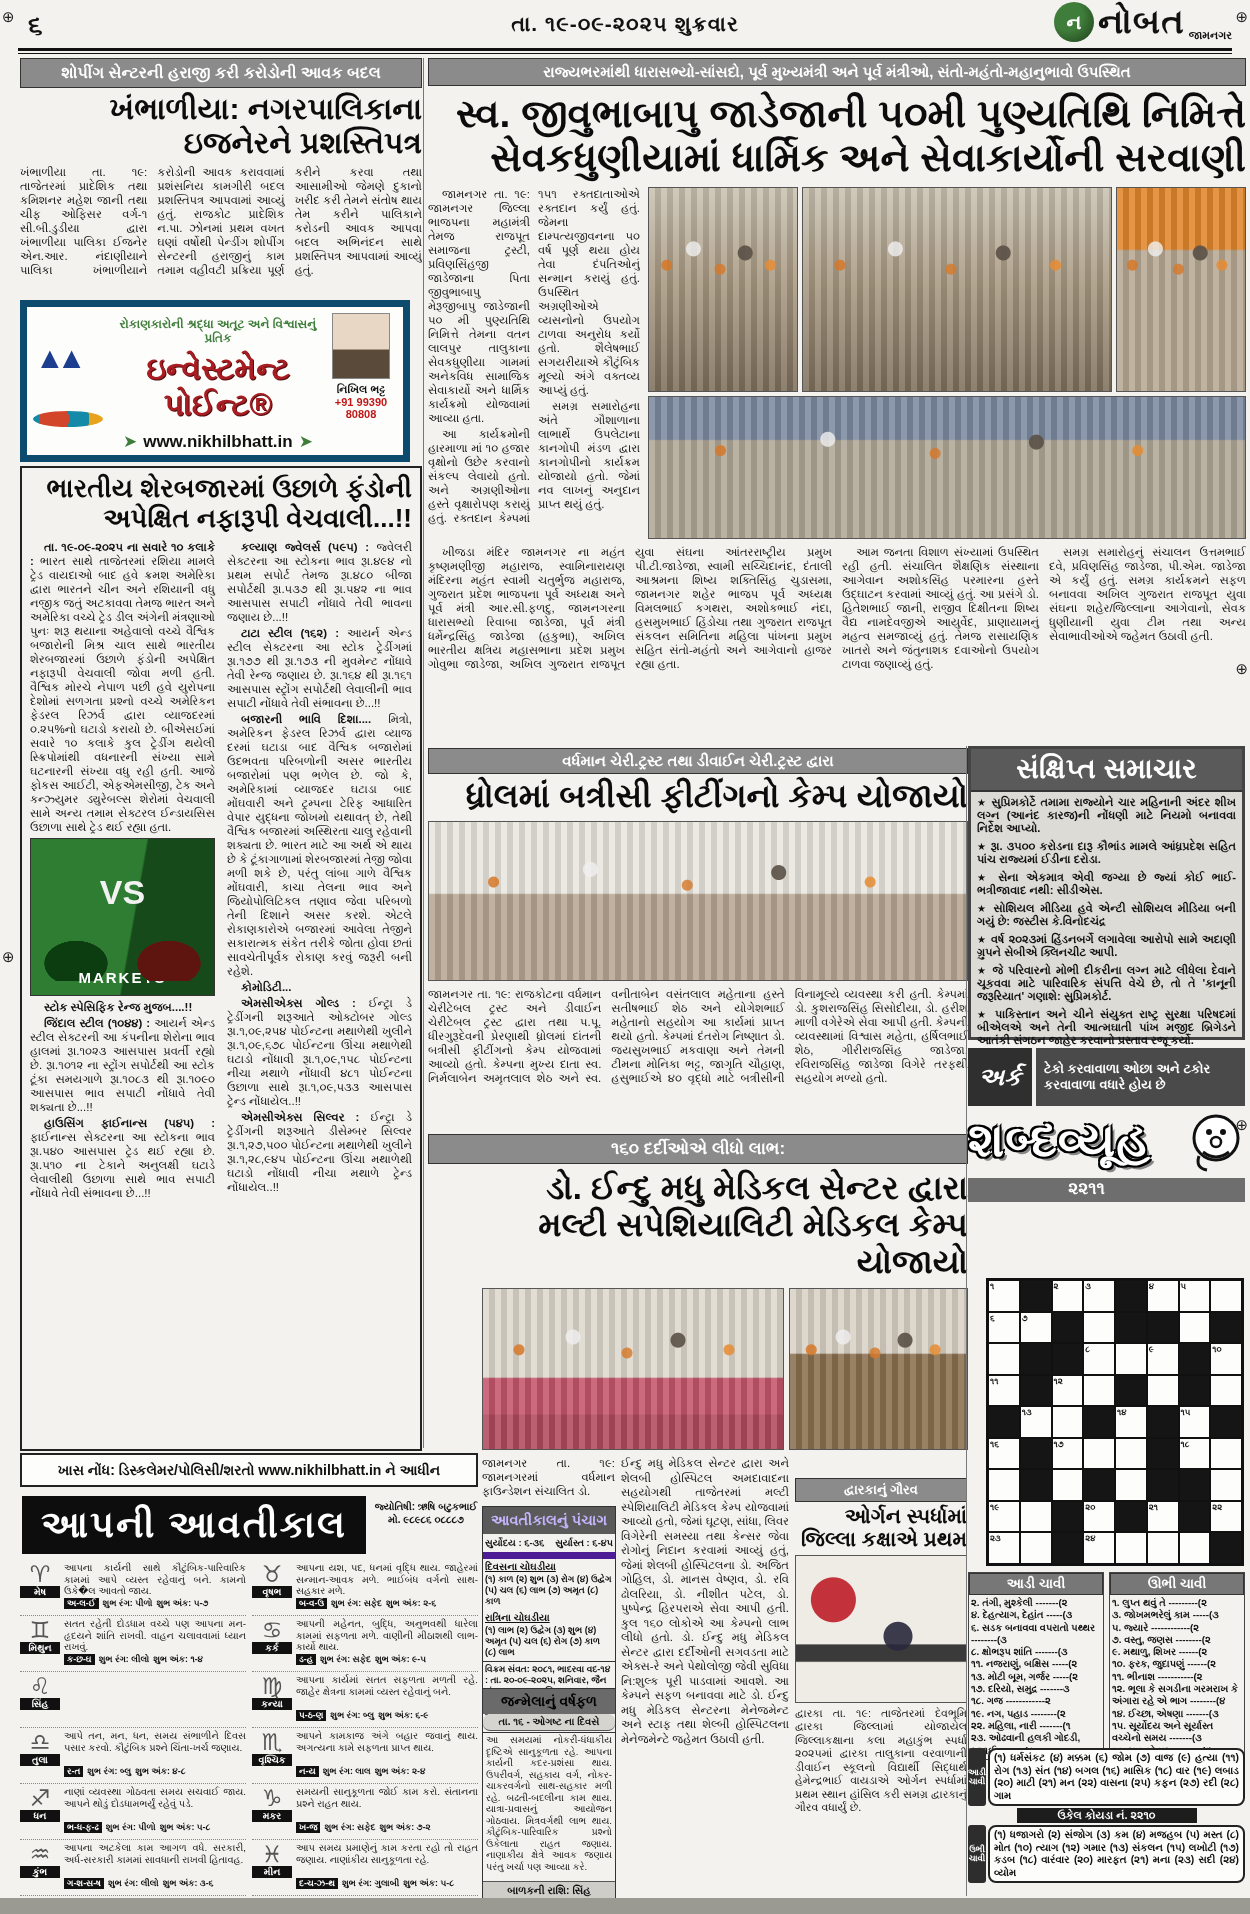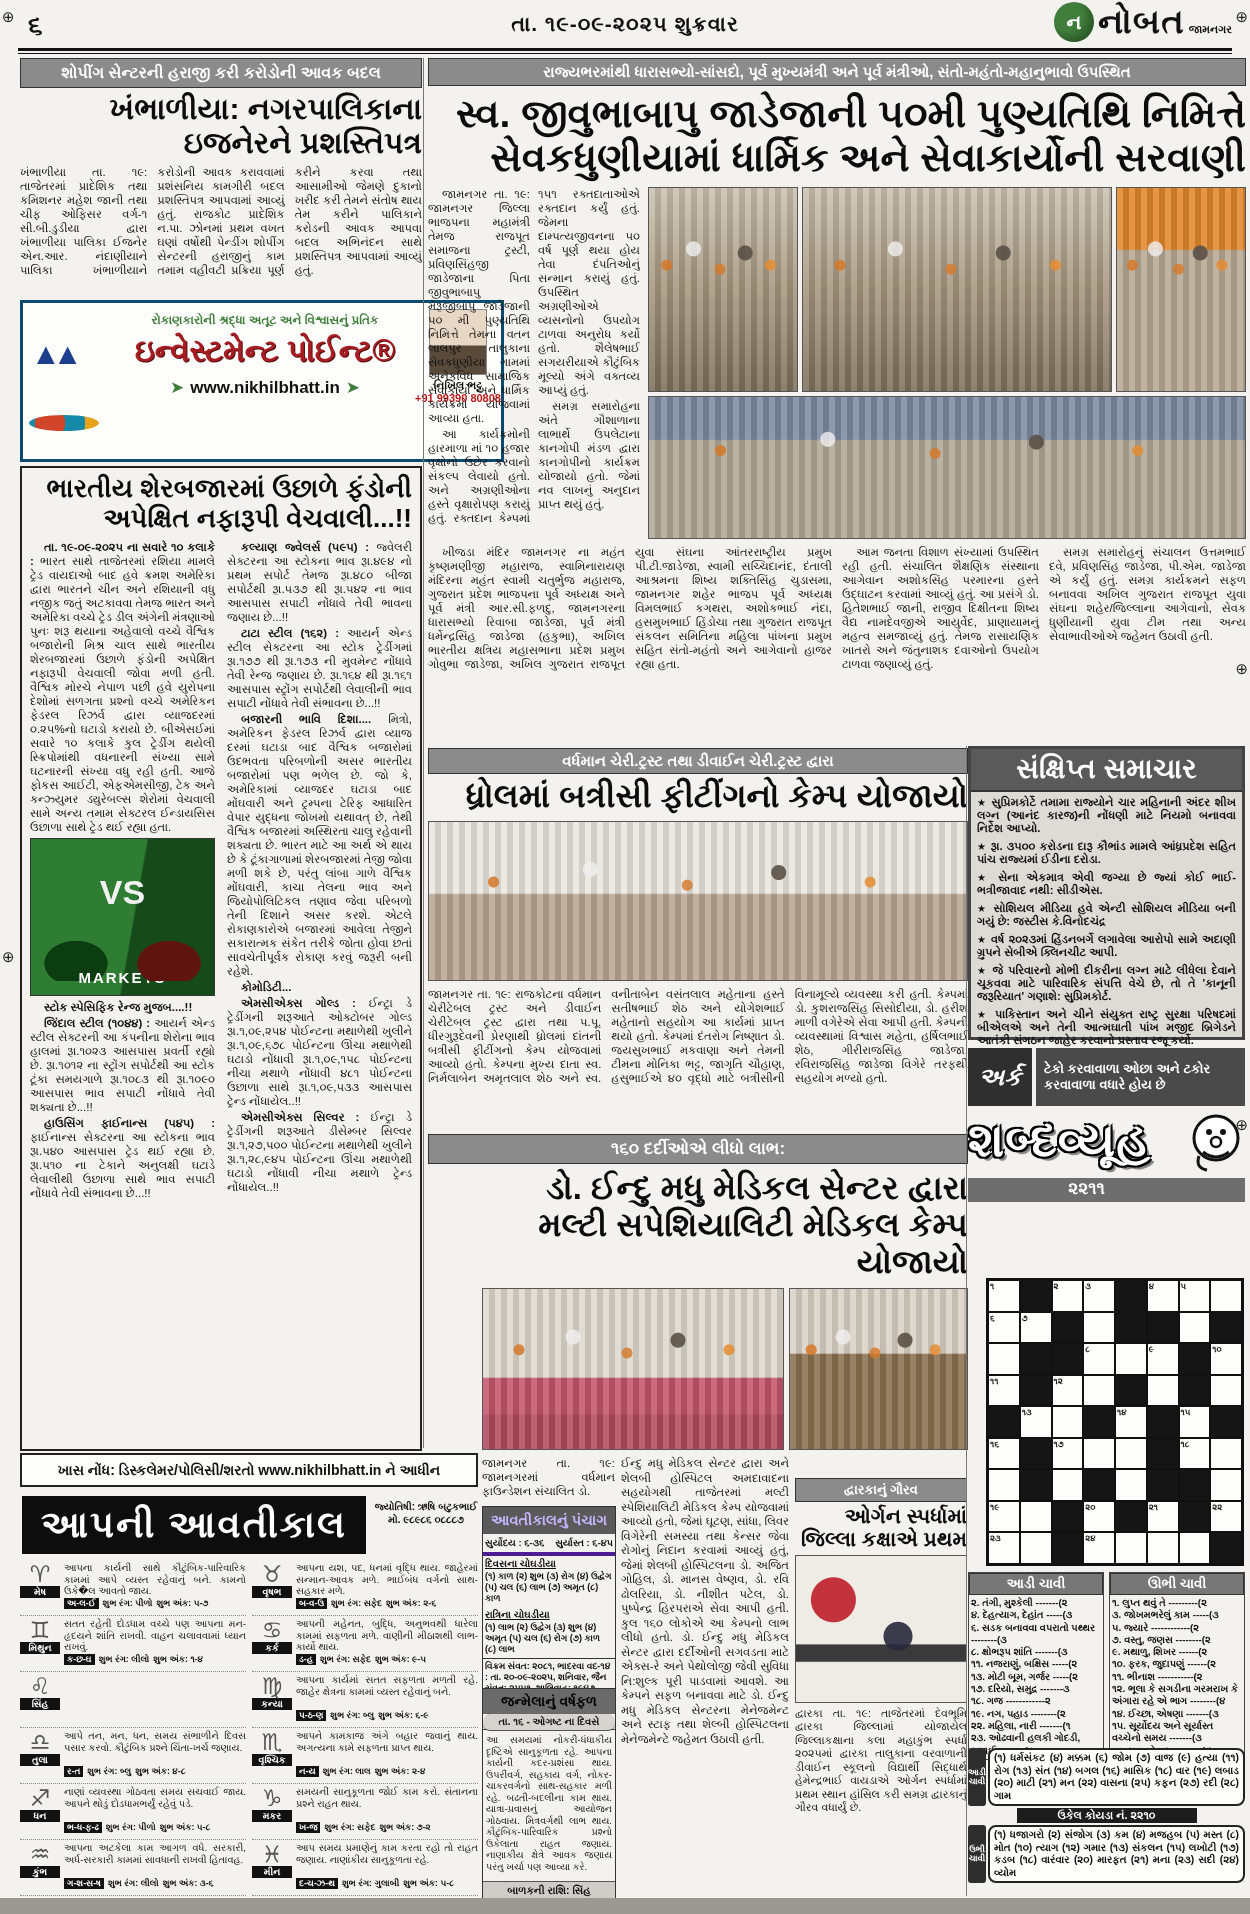--- a/index.html
+++ b/index.html
@@ -5,21 +5,21 @@
   * { margin:0; padding:0; box-sizing:border-box; }
   body { background:#777; font-family:"Liberation Sans","DejaVu Sans",sans-serif; }
   #paper { position:relative; width:1250px; height:1914px; margin:0 auto; background:#f3f2ee; color:#111; overflow:hidden; }
 
   
   .hdr-pgnum { position:absolute; left:28px; top:10px; font-size:26px; font-weight:bold; }
   .hdr-date  { position:absolute; left:0; right:0; top:12px; text-align:center; font-size:21px; font-weight:bold; letter-spacing:1px; }
   .masthead  { position:absolute; right:18px; top:2px; display:flex; align-items:center; gap:4px; }
   .masthead .emb { width:40px; height:40px; border-radius:50%; background:radial-gradient(circle at 35% 35%, #3f7d3a 0 40%, #1c3b1a 100%); color:#fff; font-weight:bold; font-size:20px; display:flex; align-items:center; justify-content:center; }
   .masthead .mh-name { font-size:34px; font-weight:900; letter-spacing:1px; }
-  .masthead .mh-sub { font-size:11px; font-weight:bold; align-self:flex-end; margin-bottom:6px; }
+  .masthead .mh-sub { font-size:11px; font-weight:bold; align-self:flex-end; }
   .hdr-rule { position:absolute; left:18px; right:18px; top:48px; border-top:3px solid #111; border-bottom:1px solid #111; height:6px; }
   .regmark { position:absolute; font-size:15px; color:#222; }
 
   
   .kicker { background:#8b8b8b; color:#fff; font-weight:bold; text-align:center; border:1px solid #333; display:flex; align-items:center; justify-content:center; }
   .headline { font-weight:900; text-align:right; color:#0c0c0c; line-height:1.12; }
   .bodytxt { font-size:11.5px; line-height:14px; text-align:justify; overflow:hidden; }
   .bodytxt p { text-indent:14px; margin-bottom:2px; }
   .photo { background:linear-gradient(180deg,#c9c2b2 0%,#a99a83 45%,#7e6f5c 100%); position:relative; overflow:hidden; border:1px solid #555; }
   .photo::before { content:""; position:absolute; inset:0;
@@ -31,21 +31,21 @@
       radial-gradient(circle at 82% 38%, rgba(230,140,50,.85) 0 5px, transparent 6px),
       repeating-linear-gradient(90deg, rgba(255,255,255,.12) 0 6px, rgba(0,0,0,.10) 6px 12px); }
   .vrule { position:absolute; width:1px; background:#777; }
 
   
   .khm { position:absolute; left:20px; top:58px; width:402px; }
   .khm .kicker { height:30px; font-size:16px; }
   .khm .headline { font-size:30px; margin-top:4px; }
   .khm .bodytxt { margin-top:6px; column-count:3; column-gap:10px; height:150px; }
 
-  .ad { position:absolute; left:20px; top:300px; width:484px; height:162px; border:3px solid #0c4a6e; background:#fdfdfb; display:flex; }
+  .ad { position:absolute; left:20px; top:300px; width:390px; height:162px; border:7px solid #0c4a6e; background:#fdfdfb; display:flex; }
   .ad .bull { width:92px; height:100%; position:relative; }
   .ad .bull::before { content:"▲▲"; position:absolute; left:8px; top:34px; color:#1d3d8f; font-size:30px; letter-spacing:-8px; }
   .ad .bull::after { content:""; position:absolute; left:6px; bottom:28px; width:70px; height:16px; border-radius:50%; background:radial-gradient(circle at 30% 50%, #d2452b 0 30%, #148aa8 31% 70%, #e8a21b 71%); }
   .ad .mid { flex:1; text-align:center; padding-top:10px; }
   .ad .tagline { color:#3f7d3a; font-size:12px; font-weight:bold; }
   .ad .brand { color:#a81d22; font-size:31px; font-weight:900; margin-top:6px; text-shadow:1px 1px 0 #520c0e; }
   .ad .url { font-size:17px; font-weight:900; margin-top:8px; }
   .ad .url::before, .ad .url::after { content:"➤"; color:#3f7d3a; margin:0 6px; }
   .ad .who { width:86px; text-align:center; padding-top:6px; }
   .ad .who .face { width:58px; height:66px; margin:0 auto; border:1px solid #888; background:linear-gradient(180deg,#e8d7c4 0 55%, #5a4a3a 56% 100%); }
@@ -87,21 +87,21 @@
   .medical .headline { font-size:33px; margin-top:6px; }
   .med-pics { position:absolute; left:482px; top:1288px; width:486px; height:162px; display:flex; gap:5px; }
   .med-pics .p1 { flex:1.7; background:linear-gradient(180deg,#ded9ce 0 55%, #c4566b 56% 78%, #b04a5e 79% 100%); }
   .med-pics .p2 { flex:1; background:linear-gradient(180deg,#d9d2c6 0 40%, #8a6f4f 41% 100%); }
   .med-lead { position:absolute; left:482px; top:1456px; width:133px; height:48px; font-size:11.5px; line-height:14px; text-align:justify; overflow:hidden; }
   .med-body2 { position:absolute; left:621px; top:1456px; width:168px; height:450px; font-size:11.5px; line-height:14.5px; text-align:justify; overflow:hidden; }
 
   
   .panchang { position:absolute; left:482px; top:1506px; width:134px; border:1px solid #333; background:#f3f2ee; }
   .panchang .ttl { background:#5a5a5a; color:#c4b5fd; font-size:14.5px; font-weight:900; text-align:center; padding:5px 0; }
-  .panchang .sun { display:flex; justify-content:space-between; font-size:9.5px; font-weight:900; padding:3px 2px; border-bottom:4px solid #4c1d95; }
+  .panchang .sun { display:flex; justify-content:space-between; font-size:9.5px; font-weight:900; padding:3px 2px; border-bottom:7px solid #4c1d95; }
   .panchang .lbl { font-size:10px; font-weight:900; text-decoration:underline; padding:2px 2px 0; }
   .panchang .val { font-size:9px; font-weight:bold; padding:1px 2px 3px; line-height:11px; }
   .panchang .det { font-size:9px; font-weight:bold; border-top:1px solid #333; padding:2px; line-height:11px; }
   .varshfal { position:absolute; left:482px; top:1688px; width:134px; height:212px; border:1px solid #333; display:flex; flex-direction:column; }
   .varshfal .ttl { background:#6a6a6a; color:#000000; font-size:14px; font-weight:900; text-align:center; padding:4px 0; }
   .varshfal .sub { background:#d6d4cf; font-size:10px; font-weight:900; text-align:center; padding:2px 0; border-bottom:1px solid #555;border-radius:7px; }
   .varshfal .bd { font-size:9.6px; line-height:11.5px; text-align:justify; padding:3px; flex:1; overflow:hidden; }
   .varshfal .ft { background:#cfcdc8; font-size:10.5px; font-weight:900; text-align:center; padding:2px 0; border-top:1px solid #555; }
 
   

